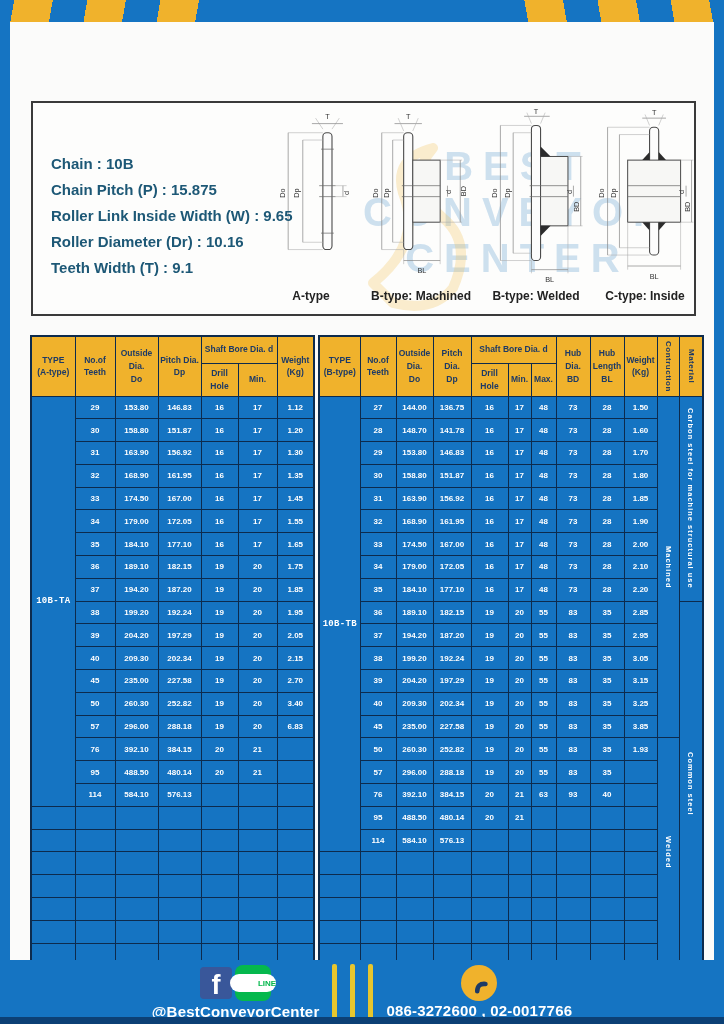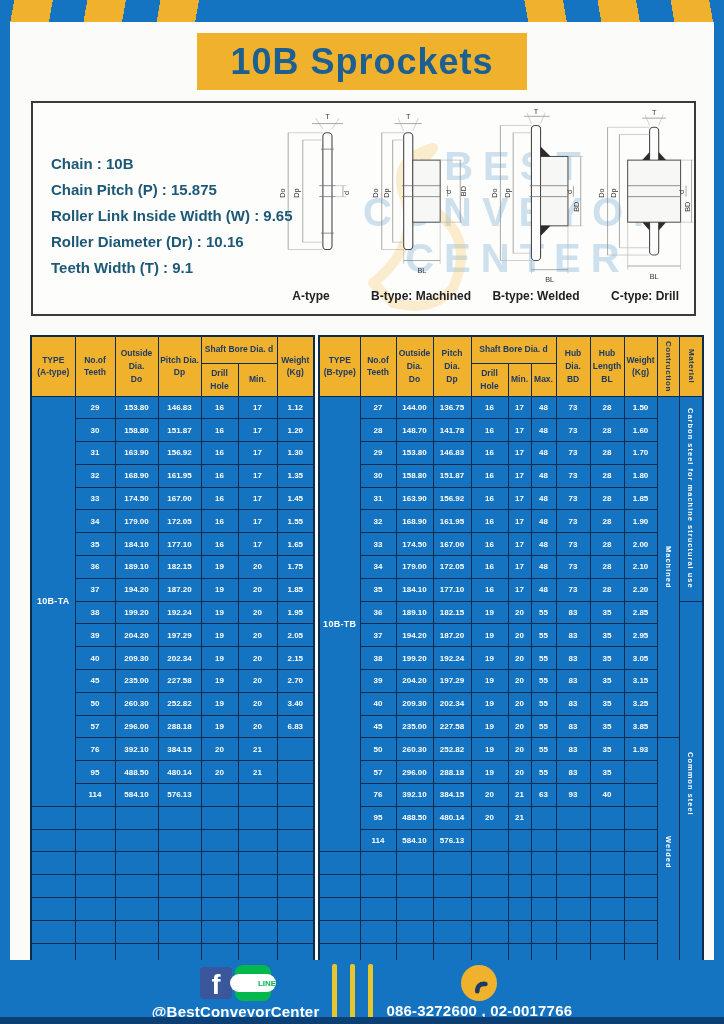--- a/index.html
+++ b/index.html
@@ -43,21 +43,21 @@
 
   
   table{border-collapse:collapse;table-layout:fixed;position:absolute;top:313px;background:#1574c2;
     border:2px solid #0d2b4d;}
   #table-a{left:20px;width:284px;}
   #table-b{left:308px;width:384px;}
   th,td{border:1.5px solid #0d2b4d;padding:0;overflow:hidden;}
   thead th{background:#f0b22c;color:#1d3a66;font-size:8.5px;font-weight:bold;white-space:pre-line;line-height:1.5;}
   thead tr.h1{height:27px;} thead tr.h2{height:33px;}
   tbody td{background:#1574c2;color:#fff;font-size:8px;font-weight:bold;text-align:center;height:21.8px;}
-  td.type-cell{font-size:9px;letter-spacing:.3px;}
+  td.type-cell{font-size:9px;letter-spacing:.3px;font-family:Liberation Mono, monospace;}
   th.vhead{writing-mode:vertical-rl;font-size:8px;letter-spacing:.5px;}
   td.vcell{writing-mode:vertical-rl;font-size:7.5px;letter-spacing:1px;text-align:center;}
 
   
   .footer{position:absolute;left:0;top:960px;width:724px;height:64px;background:#1574c2;
     display:flex;align-items:center;justify-content:center;gap:13px;}
   .f-item{display:flex;flex-direction:column;align-items:center;justify-content:flex-end;gap:1px;}
   .f-icons{display:flex;align-items:center;gap:3px;height:38px;}
   .f-label{font-size:15px;font-weight:bold;color:#fff;white-space:nowrap;letter-spacing:.2px;}
   .f-div{width:5px;height:56px;background:#e6c62e;border-radius:2px;}
@@ -75,23 +75,20 @@
 
 <div class="page">
 
   <div class="top-bar">
     <div class="stripes-left"></div>
     <div class="stripes-right"></div>
   </div>
 
   <div class="panel">
 
-    <div class="title-banner">
-      <span>10B Sprockets</span>
-    </div>
 
     <div class="spec-box">
       <div class="watermark" style="white-space:pre-line;">BEST
 CONVEYOR
 CENTER</div>
       <svg class="wm-swirl" width="180" height="200" viewBox="0 0 180 200">
         <path d="M40 160 Q90 120 70 70 Q60 35 100 25 Q70 60 110 95 Q140 120 120 165 Q100 190 60 180 Z" fill="none" stroke="#f0c050" stroke-width="10" opacity="0.55" stroke-linejoin="round"></path>
       </svg>
 
       <div class="spec-lines">
@@ -221,21 +218,21 @@
           <text x="98" y="91" text-anchor="middle" transform="rotate(-90 98 91)">d</text>
           <line class="ext" x1="94" y1="56" x2="108" y2="56"></line>
             <line class="ext" x1="94" y1="124" x2="108" y2="124"></line>
           <line class="dim" x1="106" y1="56" x2="106" y2="124"></line>
           <text x="104" y="107" text-anchor="middle" transform="rotate(-90 104 107)">BD</text>
           <line class="ext" x1="36" y1="124" x2="36" y2="176"></line>
             <line class="ext" x1="94" y1="124" x2="94" y2="176"></line>
           <line class="dim" x1="36" y1="172" x2="94" y2="172"></line>
           <text x="65" y="186" text-anchor="middle">BL</text>
         </svg>
-        <div class="fig-label">C-type: Drill</div>
+        <div class="fig-label">C-type: Inside</div>
       </div>
     </div>
 
     <table id="table-a">
       <colgroup>
         <col style="width:44px">
           <col style="width:40px">
           <col style="width:43px">
           <col style="width:43px">
         <col style="width:37px">

